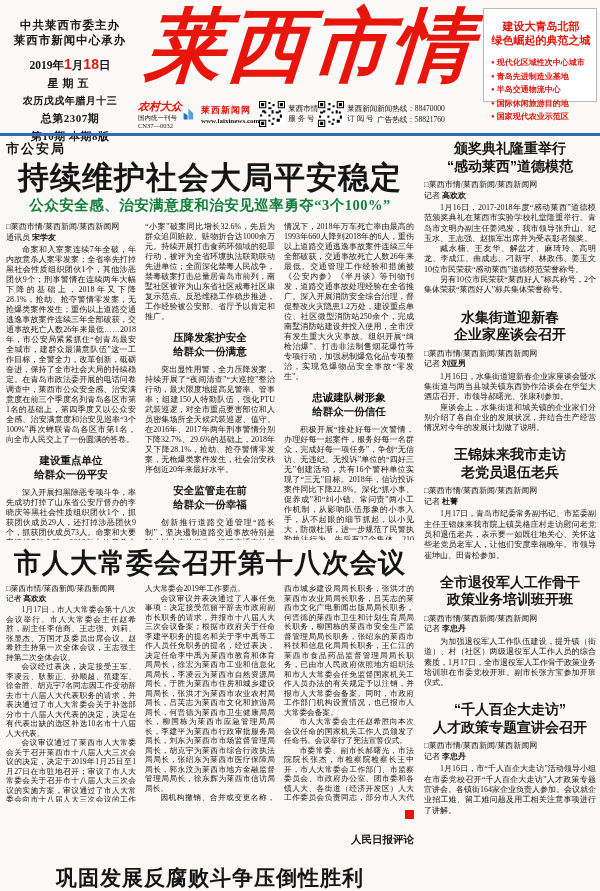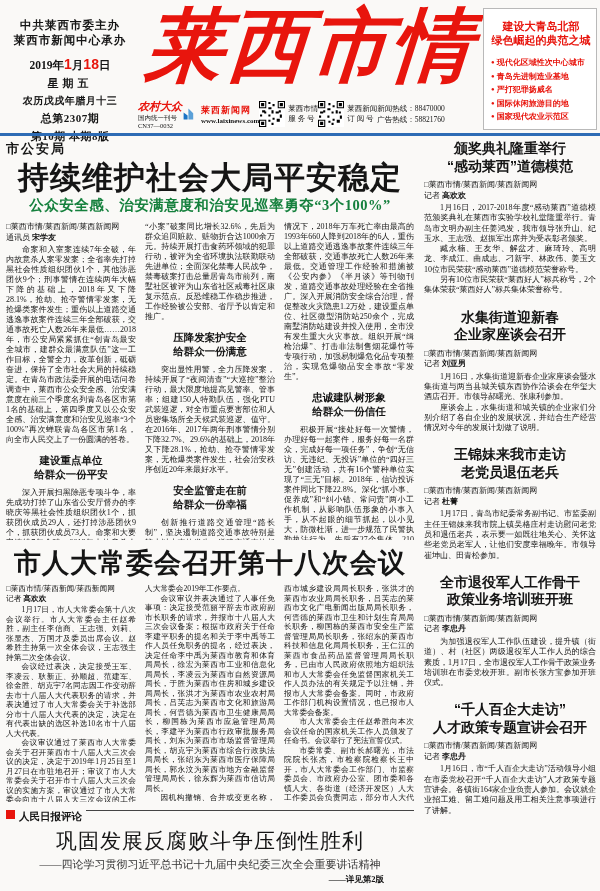--- a/index.html
+++ b/index.html
@@ -26,21 +26,21 @@
   .mast-footer { position:absolute; left:138px; top:97px; width:340px; height:34px;
     display:flex; align-items:center; }
   .mf-item { display:flex; align-items:center; gap:3px; }
   .script-name { color:#e8150d; font-weight:bold; font-style:italic; font-size:11px; white-space:nowrap; }
   .tiny { font-size:6.5px; line-height:8px; white-space:nowrap; }
   .site-name { color:#e8150d; font-weight:bold; font-size:9px; white-space:nowrap; letter-spacing:1px; }
   .site-url { font-size:7px; font-weight:bold; white-space:nowrap; }
   .qr { width:26px; height:26px; flex:0 0 auto; }
   .qr-label { font-size:7.5px; line-height:10px; white-space:nowrap; }
   .hotlines { font-size:7.5px; line-height:11px; white-space:nowrap; }
-  .slogan-box { position:absolute; right:3px; top:8px; width:114px; height:122px;
+  .slogan-box { position:absolute; right:3px; top:8px; width:114px; height:94px;
     border:1px solid #b9b9b9; background:#fff; padding:10px 5px 0 7px; }
   .slogan-title { color:#e8150d; font-weight:bold; font-size:11px; text-align:center;
     line-height:14px; white-space:nowrap; font-family:"Liberation Sans",sans-serif; }
   .slogan-list { list-style:none; margin-top:9px; }
   .slogan-list li { color:#e8150d; font-size:8px; font-weight:bold; line-height:13.5px; white-space:nowrap; }
   .slogan-list li::before { content:"●"; font-size:6px; margin-right:2px; vertical-align:1px; }
   .blue-rule { position:absolute; top:133px; left:0; width:600px; height:3px; background:#2e6cb5; }
 
   
   .main { position:absolute; top:140px; left:6px; width:590px; height:751px;
@@ -65,26 +65,26 @@
 
   
   .npc { margin-top:7px; }
   .npc-hl { text-align:center; font-size:27px; font-weight:700; letter-spacing:1px;
     line-height:32px; font-family:"Liberation Sans",sans-serif; white-space:nowrap; }
   .npc-cols { height:218px; margin-top:5px; }
   .npc .bp, .npc .byline { font-size:7.7px; line-height:9.5px; }
 
   
   .comm { margin-top:8px; }
-  .comm-head { display:flex; align-items:flex-start; gap:4px; }
+  .comm-head { display:flex; align-items:flex-end; gap:14px;flex-direction:column; }
   .comm-sq { width:9px; height:9px; background:#e8150d; flex:0 0 auto; }
   .comm-label { font-size:10.5px; font-weight:900; white-space:nowrap;
     font-family:"Liberation Sans",sans-serif; }
   .comm-line { flex:1; height:1px; background:#444; }
-  .comm-hl { text-align:center; font-size:21px; font-weight:400; letter-spacing:1px;
+  .comm-hl { text-align:center; font-size:21px; font-weight:700; letter-spacing:1px;
     margin-top:3px; font-family:"Liberation Sans",sans-serif; white-space:nowrap; }
   .comm-sub { text-align:center; font-size:11px; color:#333; margin-top:2px; white-space:nowrap; }
   .comm-ref { text-align:right; font-size:8.5px; font-weight:bold; margin-top:2px; padding-right:30px; }
 
   
   .r-art { margin-bottom:13px; }
   .r-hl { text-align:center; font-size:14px; font-weight:900; line-height:17.5px;
     font-family:"Liberation Sans",sans-serif; white-space:nowrap; margin-bottom:5px; }
   .r-art .bp { font-size:8px; line-height:10.3px; }
   .r-art .byline { font-size:8px; line-height:10.5px; }
@@ -152,21 +152,21 @@
       <div>广告热线：58821760</div>
     </div>
   </div>
 
   <div class="slogan-box">
     <div class="slogan-title">建设大青岛北部</div>
     <div class="slogan-title">绿色崛起的典范之城</div>
     <ul class="slogan-list">
       <li>现代化区域性次中心城市</li>
       <li>青岛先进制造业基地</li>
-      <li>严打犯罪扬威名</li>
+      <li>半岛交通物流中心</li>
       <li>国际休闲旅游目的地</li>
       <li>国家现代农业示范区</li>
     </ul>
   </div>
 
   <div class="blue-rule"></div>
 </div>
 
 <div class="main">
 

